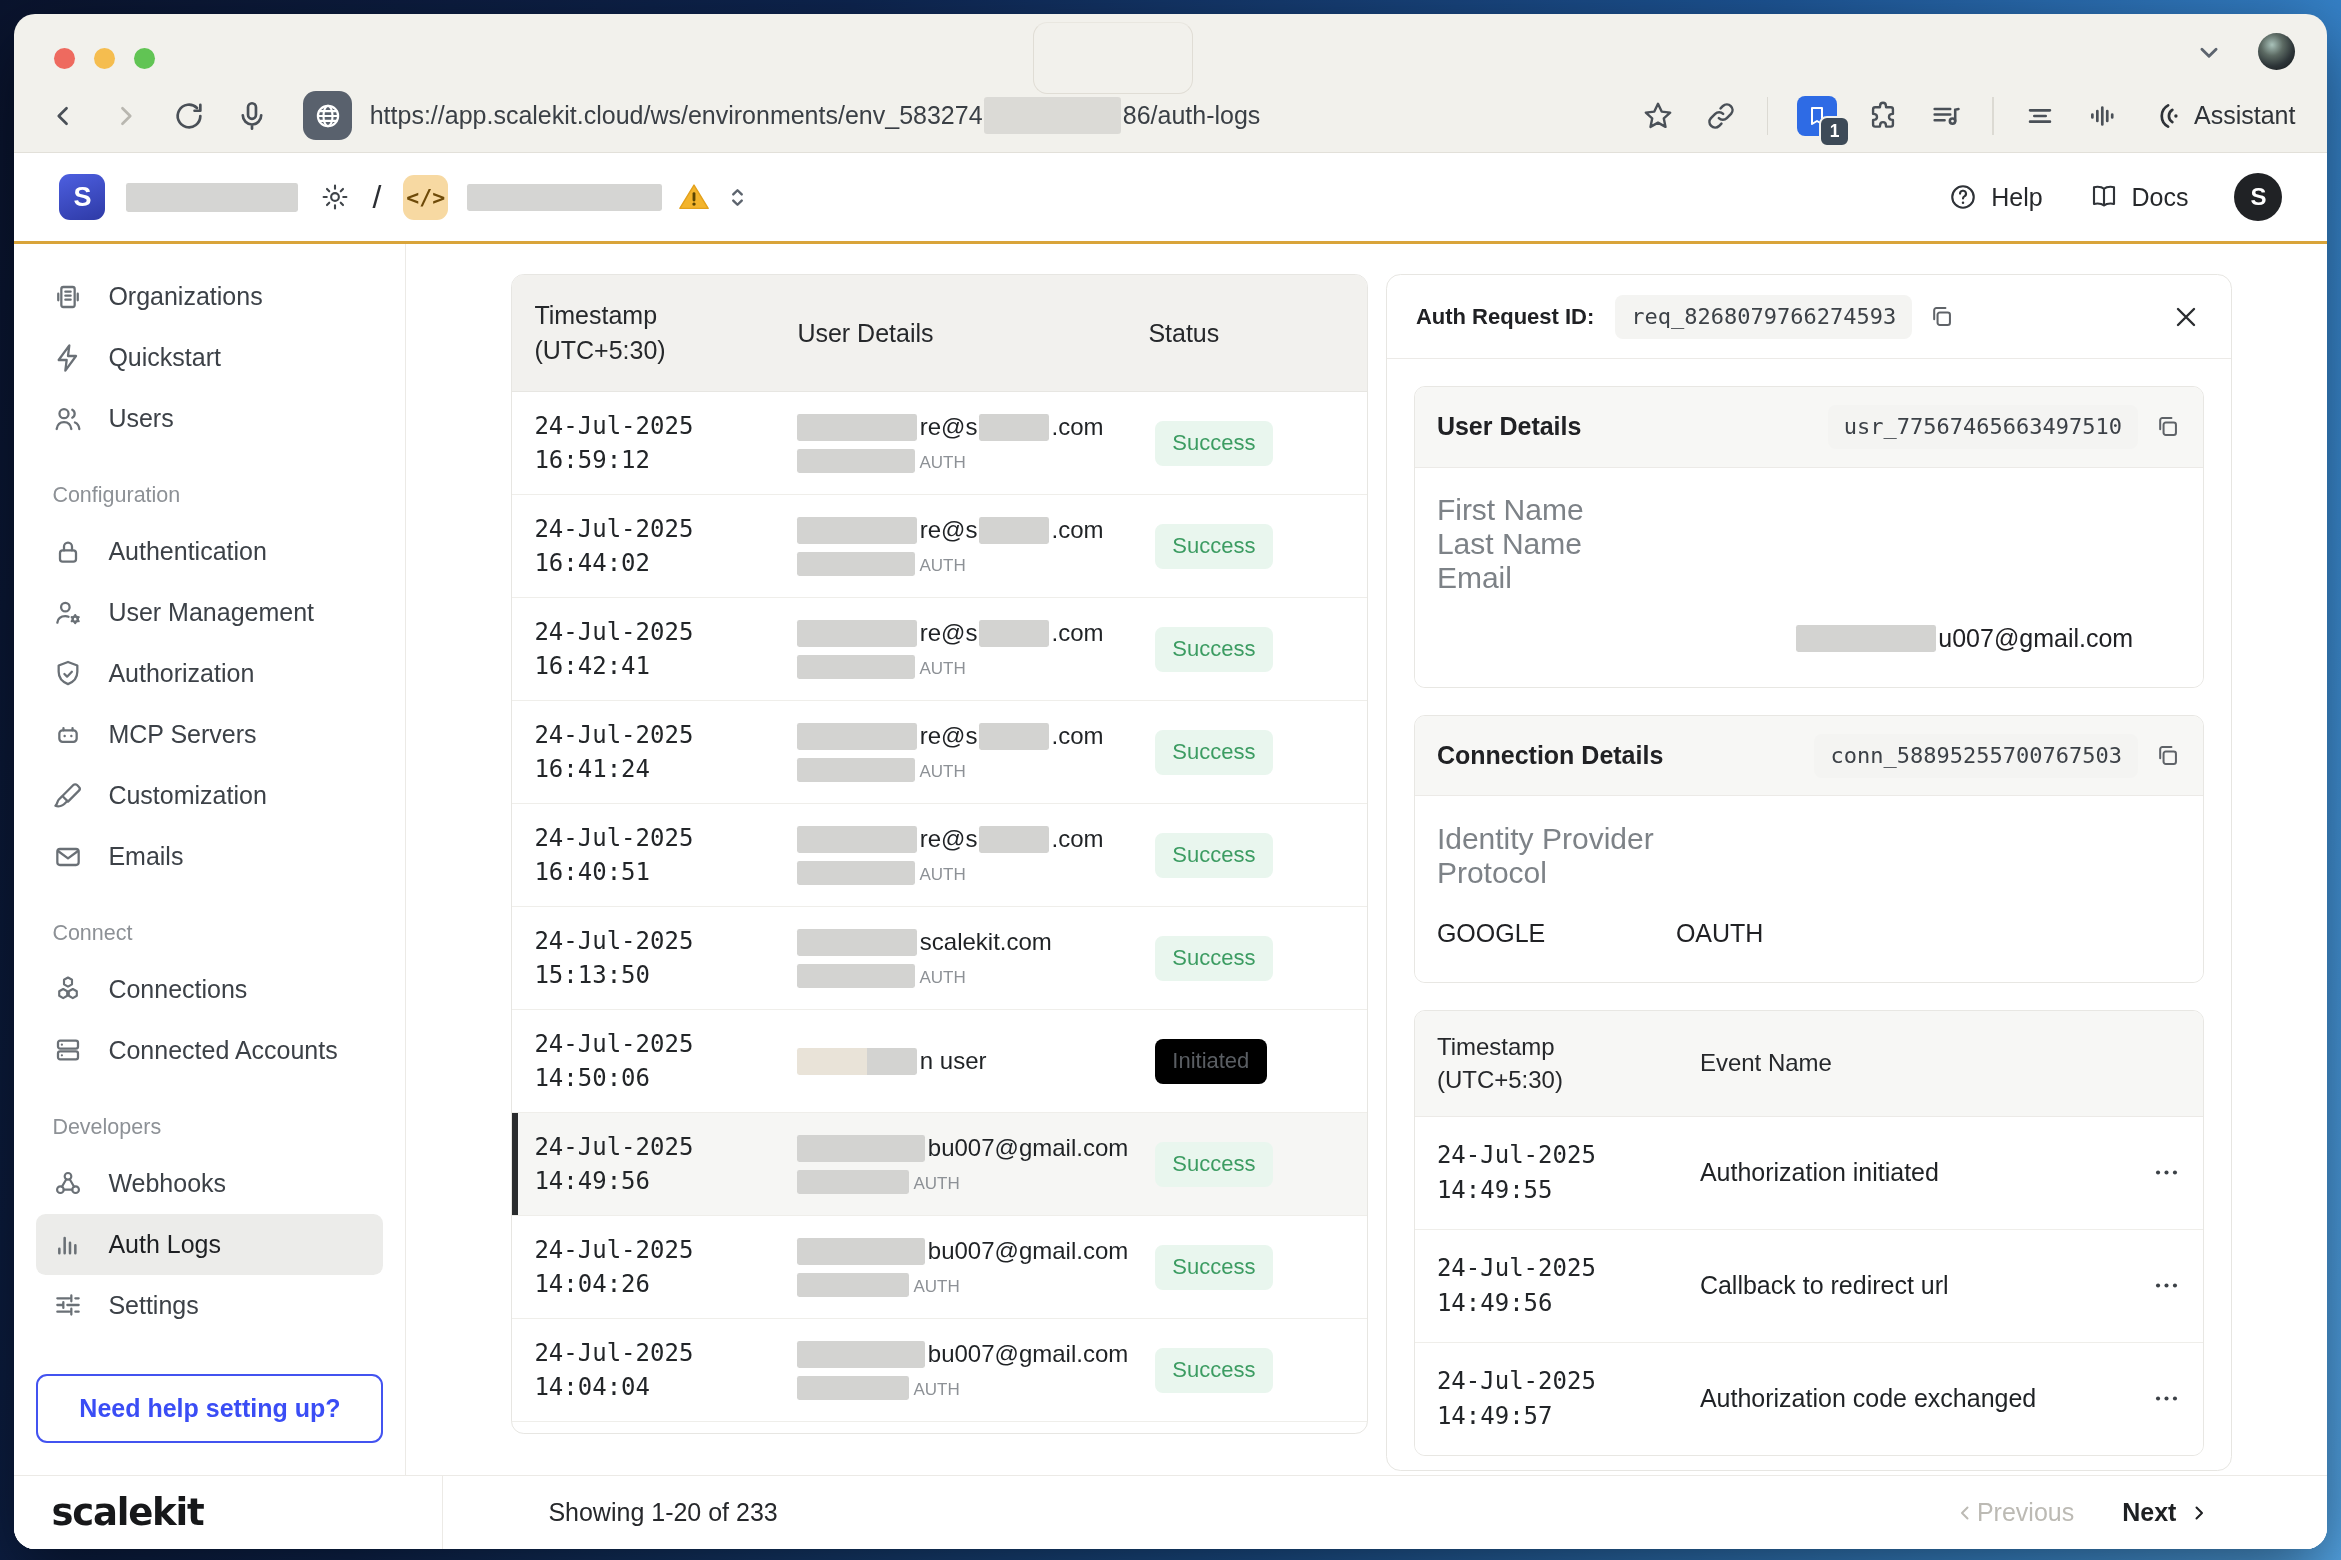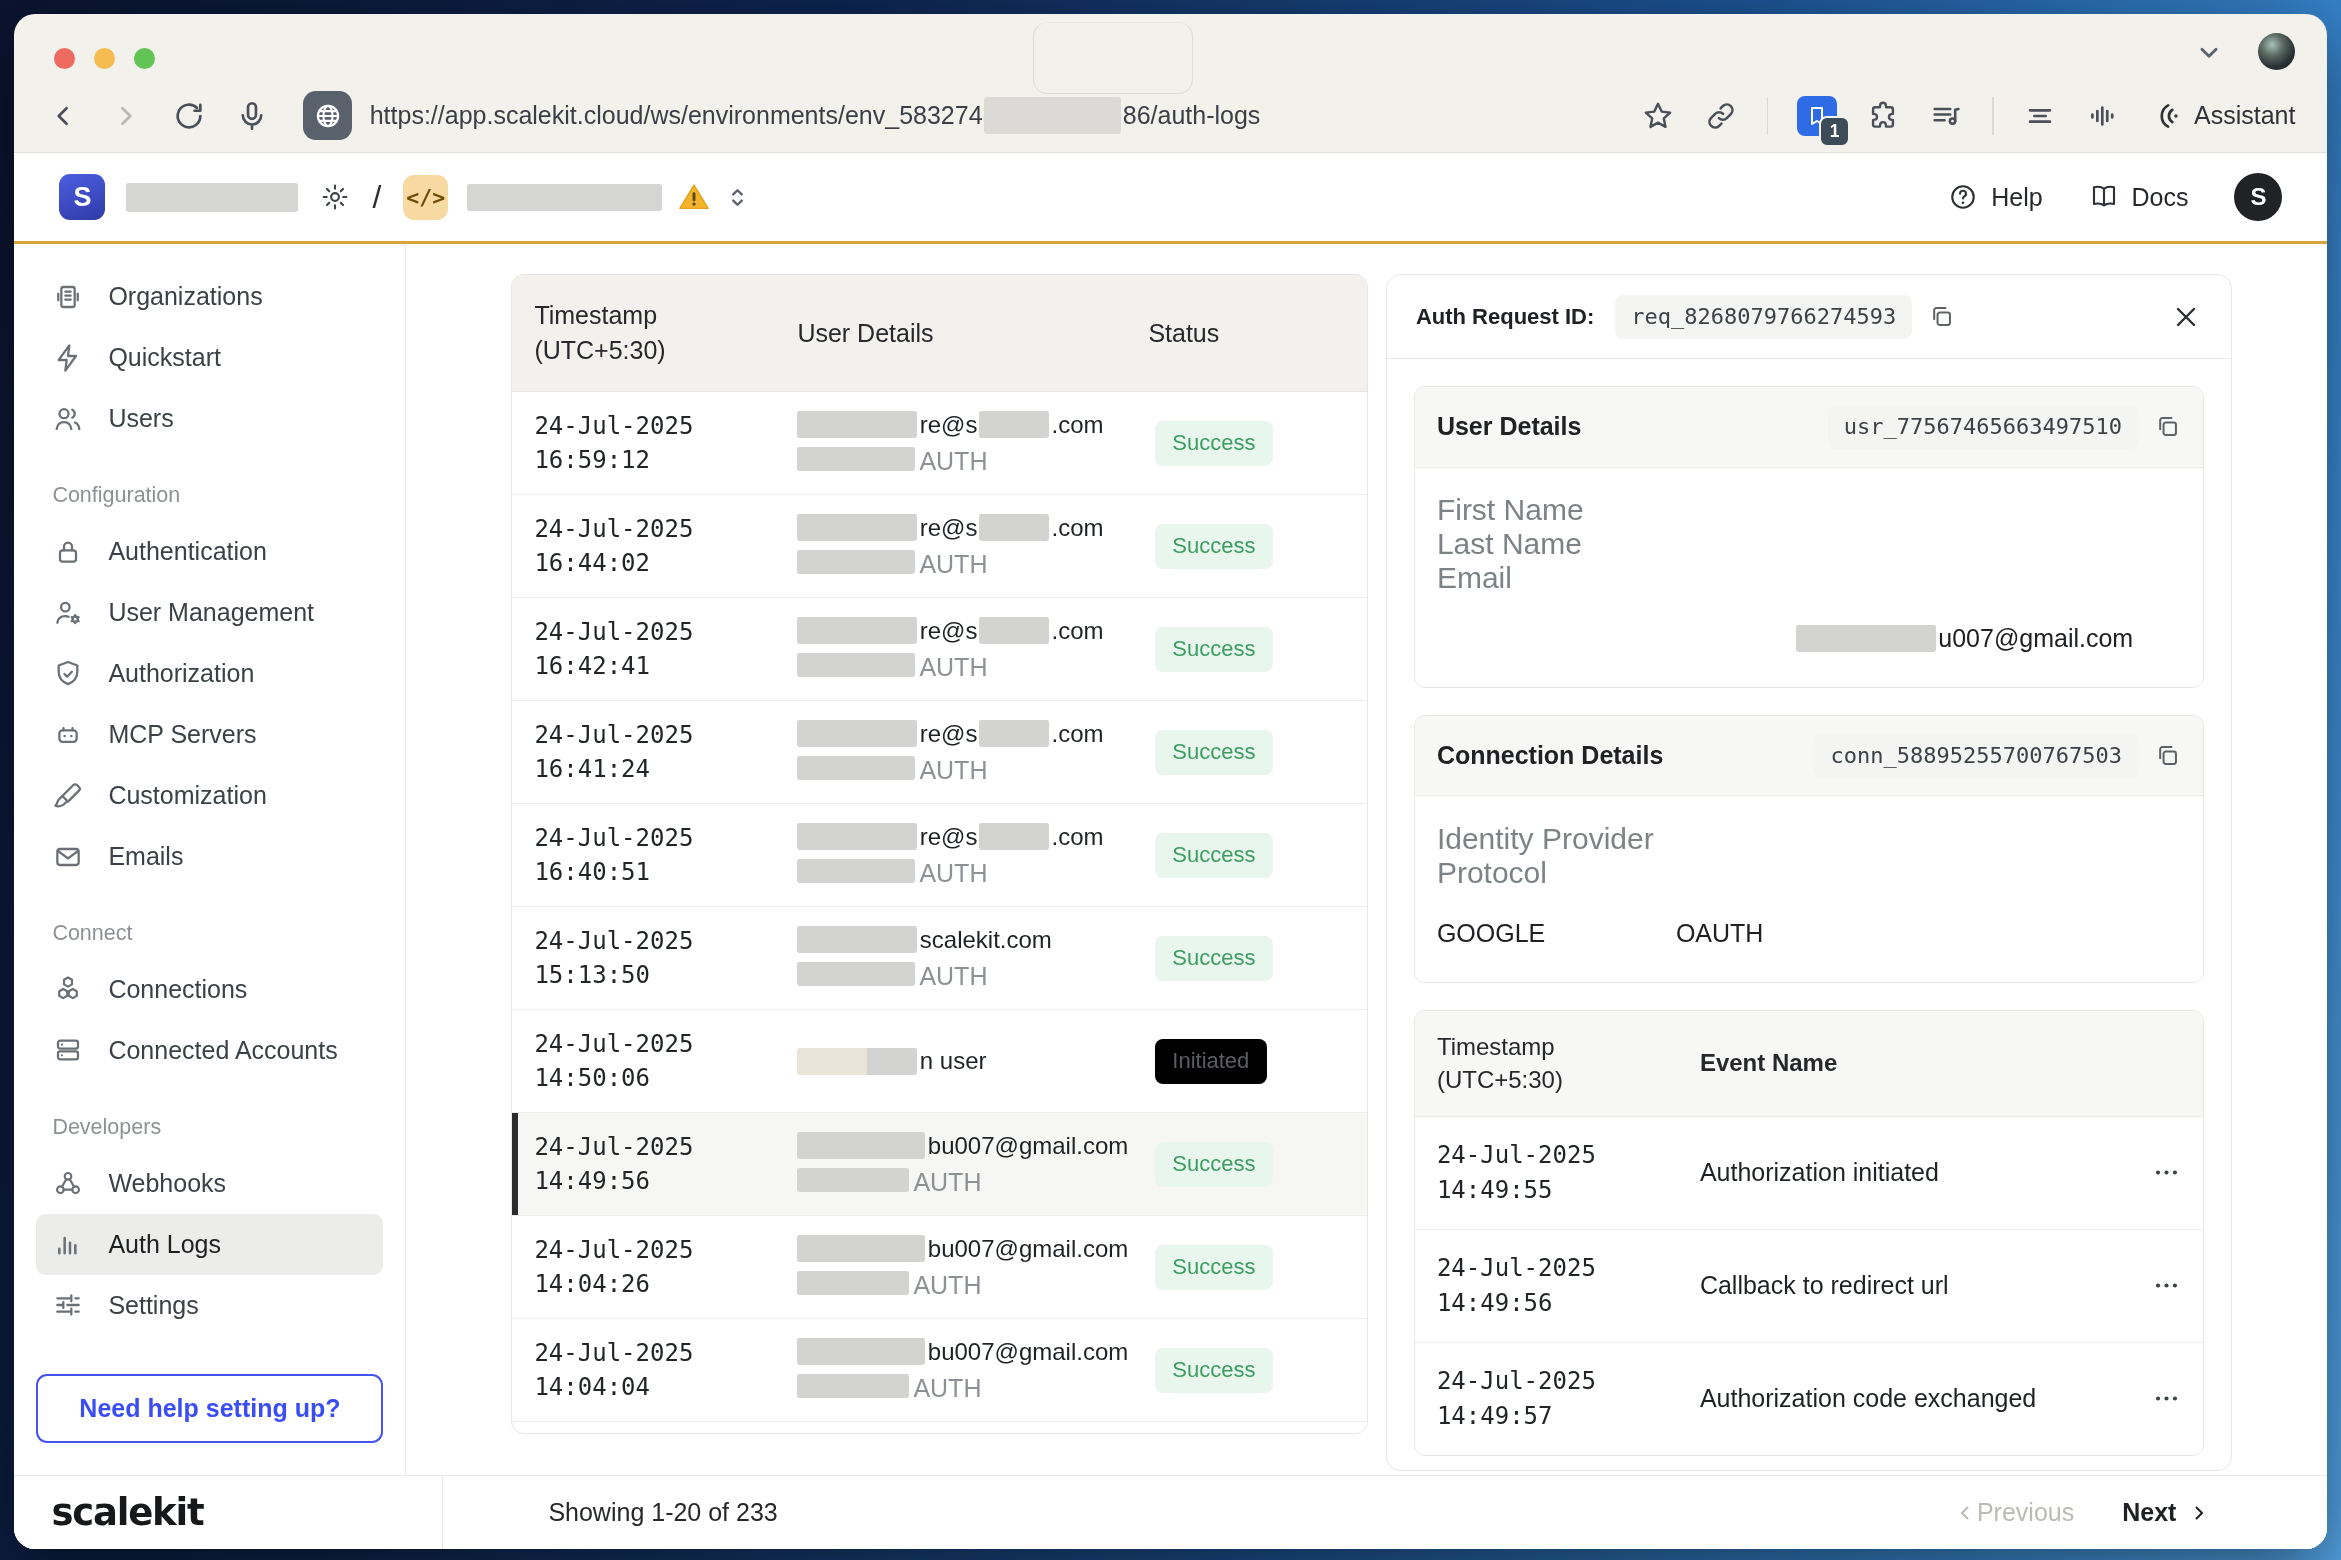--- a/index.html
+++ b/index.html
@@ -77,21 +77,21 @@
     font-size:25px;color:#26282b;}
   .ch-time{width:263px;padding-left:22px;line-height:1.4;}
   .ch-user{width:351px;}
   .ch-status{flex:1;}
   .lrow{display:flex;align-items:center;height:102px;border-bottom:1.6px solid #efeeea;position:relative;background:#fff;}
   .lrow.sel{background:#f6f6f4;}
   .lrow.sel::before{content:"";position:absolute;left:0;top:0;bottom:0;width:5.6px;background:#2a2c2e;}
   .ct{width:263px;padding-left:22px;font-family:"DejaVu Sans Mono",monospace;font-size:24px;color:#222528;line-height:1.45;}
   .cu{width:351px;font-size:24px;color:#1f2225;}
   .u1{display:flex;align-items:center;}
-  .u2{display:flex;align-items:flex-start;margin-top:8px;font-size:25px;color:#8d9196;}
+  .u2{display:flex;align-items:flex-end;margin-top:8px;font-size:17px;color:#8d9196;}
   .rd{display:inline-block;height:27px;background:#d3d3d1;border-radius:2.4px;margin-right:2.4px;flex:none;}
   .rds{height:24px;margin-right:4px;}
   .rd-beige{background:linear-gradient(90deg,#e9e3d8 0 58%,#d3d3d1 58%);}
   .cs{flex:1;padding-left:6.4px;}
   .badge{display:inline-block;padding:9.6px 17.5px;border-radius:8px;font-size:22px;}
   .b-ok{background:#e9f6ee;color:#3c9c62;}
   .b-init{background:#000000;color:#5a5e63;}
   
   .panel{width:844px;flex:none;border:1.6px solid #e7e6e2;border-radius:14.4px;background:#fff;height:1195px;
     display:flex;flex-direction:column;align-self:flex-start;}
@@ -110,21 +110,21 @@
   .card-head .chip{margin-left:auto;}
   .card-body{padding:25.5px 22px 34px;background:#fff;}
   .flabels{display:flex;font-size:30px;color:#7d8287;flex-direction:column;}
   .fl-1,.fl-2{width:179px;}
   .cl-1{width:239px;}
   .fl-3{flex:1;}
   .fvals{display:flex;margin-top:29px;font-size:25px;color:#202124;align-items:center;}
   .fv-email{flex:1;display:flex;align-items:center;margin-left:359px;}
   .e-head{display:flex;background:#f7f7f5;border-bottom:1.6px solid #eceae7;padding:19px 22px;font-size:24px;color:#26282b;align-items:center;}
   .eh-time{width:263px;line-height:1.4;}
-  .eh-name{flex:1;font-weight:bold;}
+  .eh-name{flex:1;}
   .erow{display:flex;align-items:center;padding:0 22px;height:112px;border-bottom:1.6px solid #efeeea;background:#fff;}
   .erow:last-child{border-bottom:none;}
   .e-time{width:263px;font-family:"DejaVu Sans Mono",monospace;font-size:24px;line-height:1.45;color:#222528;}
   .e-name{flex:1;font-size:25px;color:#1f2225;}
   .e-menu{color:#3c4147;display:flex;}
   .e-menu svg{width:29px;height:29px;}
   
   .app-footer{height:73px;flex:none;border-top:1.6px solid #eceae6;display:flex;align-items:stretch;background:#fff;}
   .f-left{width:391px;flex:none;border-right:1.6px solid #eceae6;display:flex;align-items:center;padding-left:37px;}
   .logo{font-size:37px;font-weight:800;letter-spacing:-1.2px;color:#17181a;font-family:"DejaVu Sans",sans-serif;}

